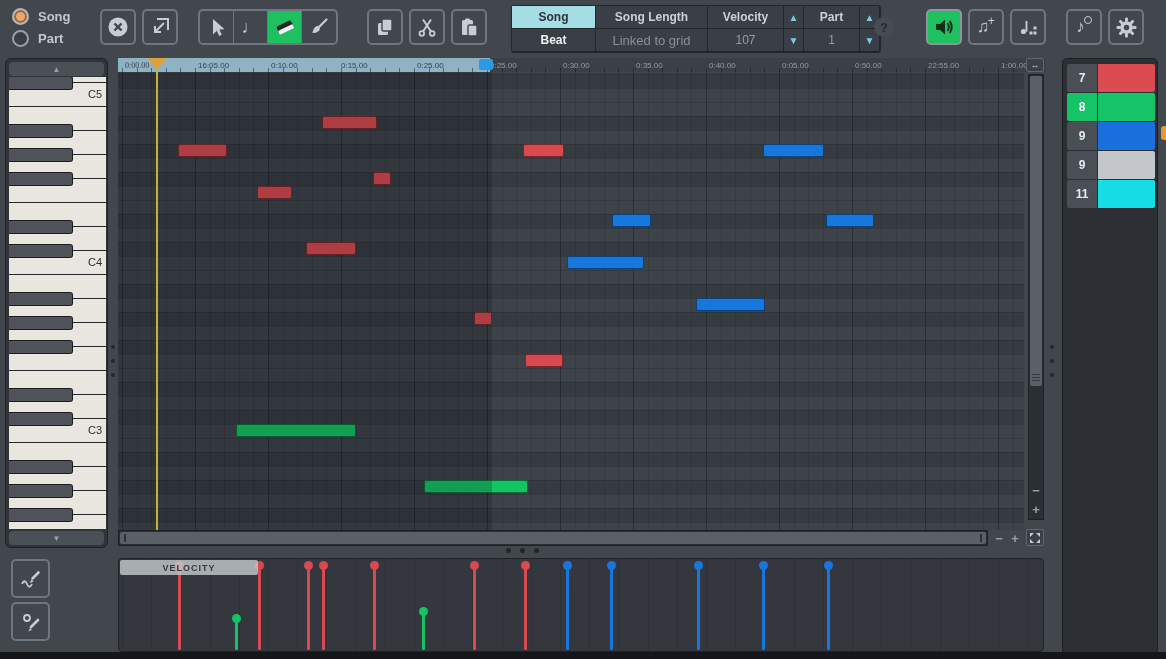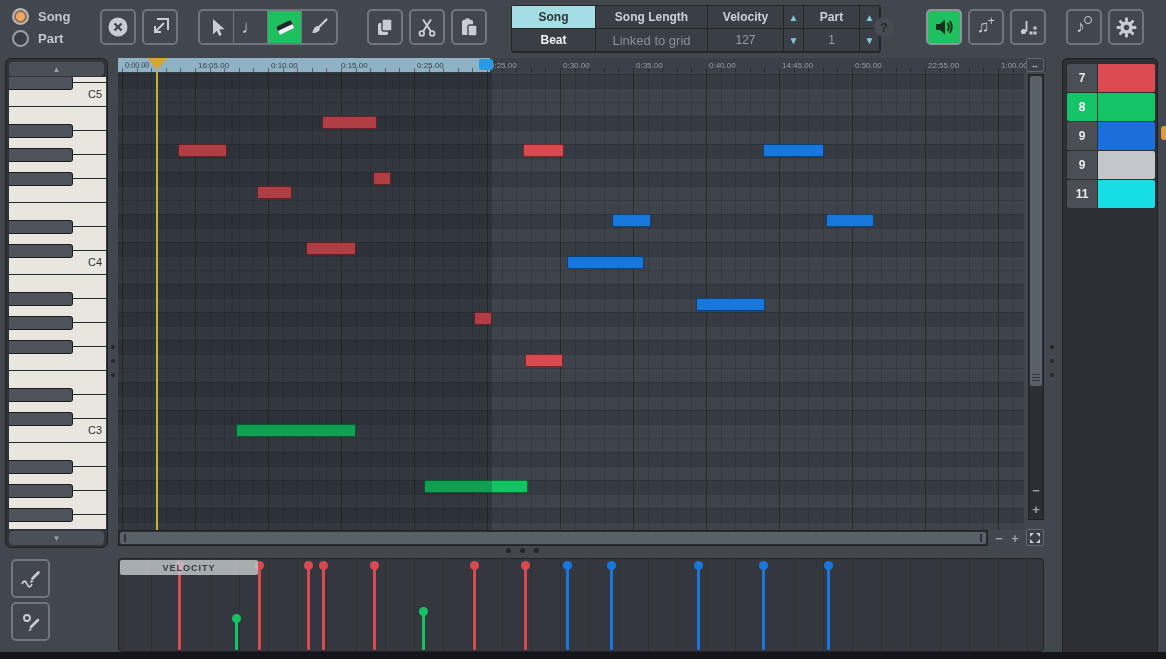--- a/index.html
+++ b/index.html
@@ -167,21 +167,21 @@
 
   <div id="gridpanel">
     <div class="gp cyan">Song</div>
     <div class="gp">Song Length</div>
     <div class="gp">Velocity</div>
     <div class="gp arr">▲</div>
     <div class="gp">Part</div>
     <div class="gp arr">▲</div>
     <div class="gp white">Beat</div>
     <div class="gp dim">Linked to grid</div>
-    <div class="gp val">127</div>
+    <div class="gp val">107</div>
     <div class="gp arr">▼</div>
     <div class="gp val">1</div>
     <div class="gp arr">▼</div>
   </div>
   <div class="abs" id="helpbadge">?</div>
 
   <button class="btn active" style="left:926px;">
     <svg width="24" height="24" viewBox="0 0 24 24">
       <path d="M4 9 H8 L13 4.5 V19.5 L8 15 H4 Z" fill="#10301c"></path>
       <path d="M15.5 8 Q18.2 12 15.5 16" stroke="#10301c" stroke-width="2" fill="none"></path>
@@ -280,21 +280,21 @@
 
 <div class="rlabel" style="left: 7px; color: rgb(57, 66, 75); font-family: Liberation Serif, serif;">0:00.00</div>
     <div class="rlabel" style="left: 80px; color: rgb(57, 66, 75);">16:05.00</div>
     <div class="rlabel" style="left: 153px; color: rgb(57, 66, 75);">0:10.00</div>
     <div class="rlabel" style="left: 223px; color: rgb(57, 66, 75);">0:15.00</div>
     <div class="rlabel" style="left: 299px; color: rgb(57, 66, 75);">0:25.00</div>
     <div class="rlabel" style="left: 372px; color: rgb(149, 155, 163);">0:25.00</div>
     <div class="rlabel" style="left: 445px; color: rgb(149, 155, 163);">0:30.00</div>
     <div class="rlabel" style="left: 518px; color: rgb(149, 155, 163);">0:35.00</div>
     <div class="rlabel" style="left: 591px; color: rgb(149, 155, 163);">0:40.00</div>
-    <div class="rlabel" style="left: 664px; color: rgb(149, 155, 163);">14:45.00</div>
+    <div class="rlabel" style="left: 664px; color: rgb(149, 155, 163);">0:05.00</div>
     <div class="rlabel" style="left: 737px; color: rgb(149, 155, 163);">0:50.00</div>
     <div class="rlabel" style="left: 810px; color: rgb(149, 155, 163);">22:55.00</div>
     <div class="rlabel" style="left: 883px; color: rgb(149, 155, 163);">1:00.00</div>
     <div id="pmarker"></div>
     <div id="phtri"></div>
   </div>
 <div class="expbox" style="left:1026px;top:58px;width:18px;height:14px;">
   <span>↔</span>
 </div>
 

